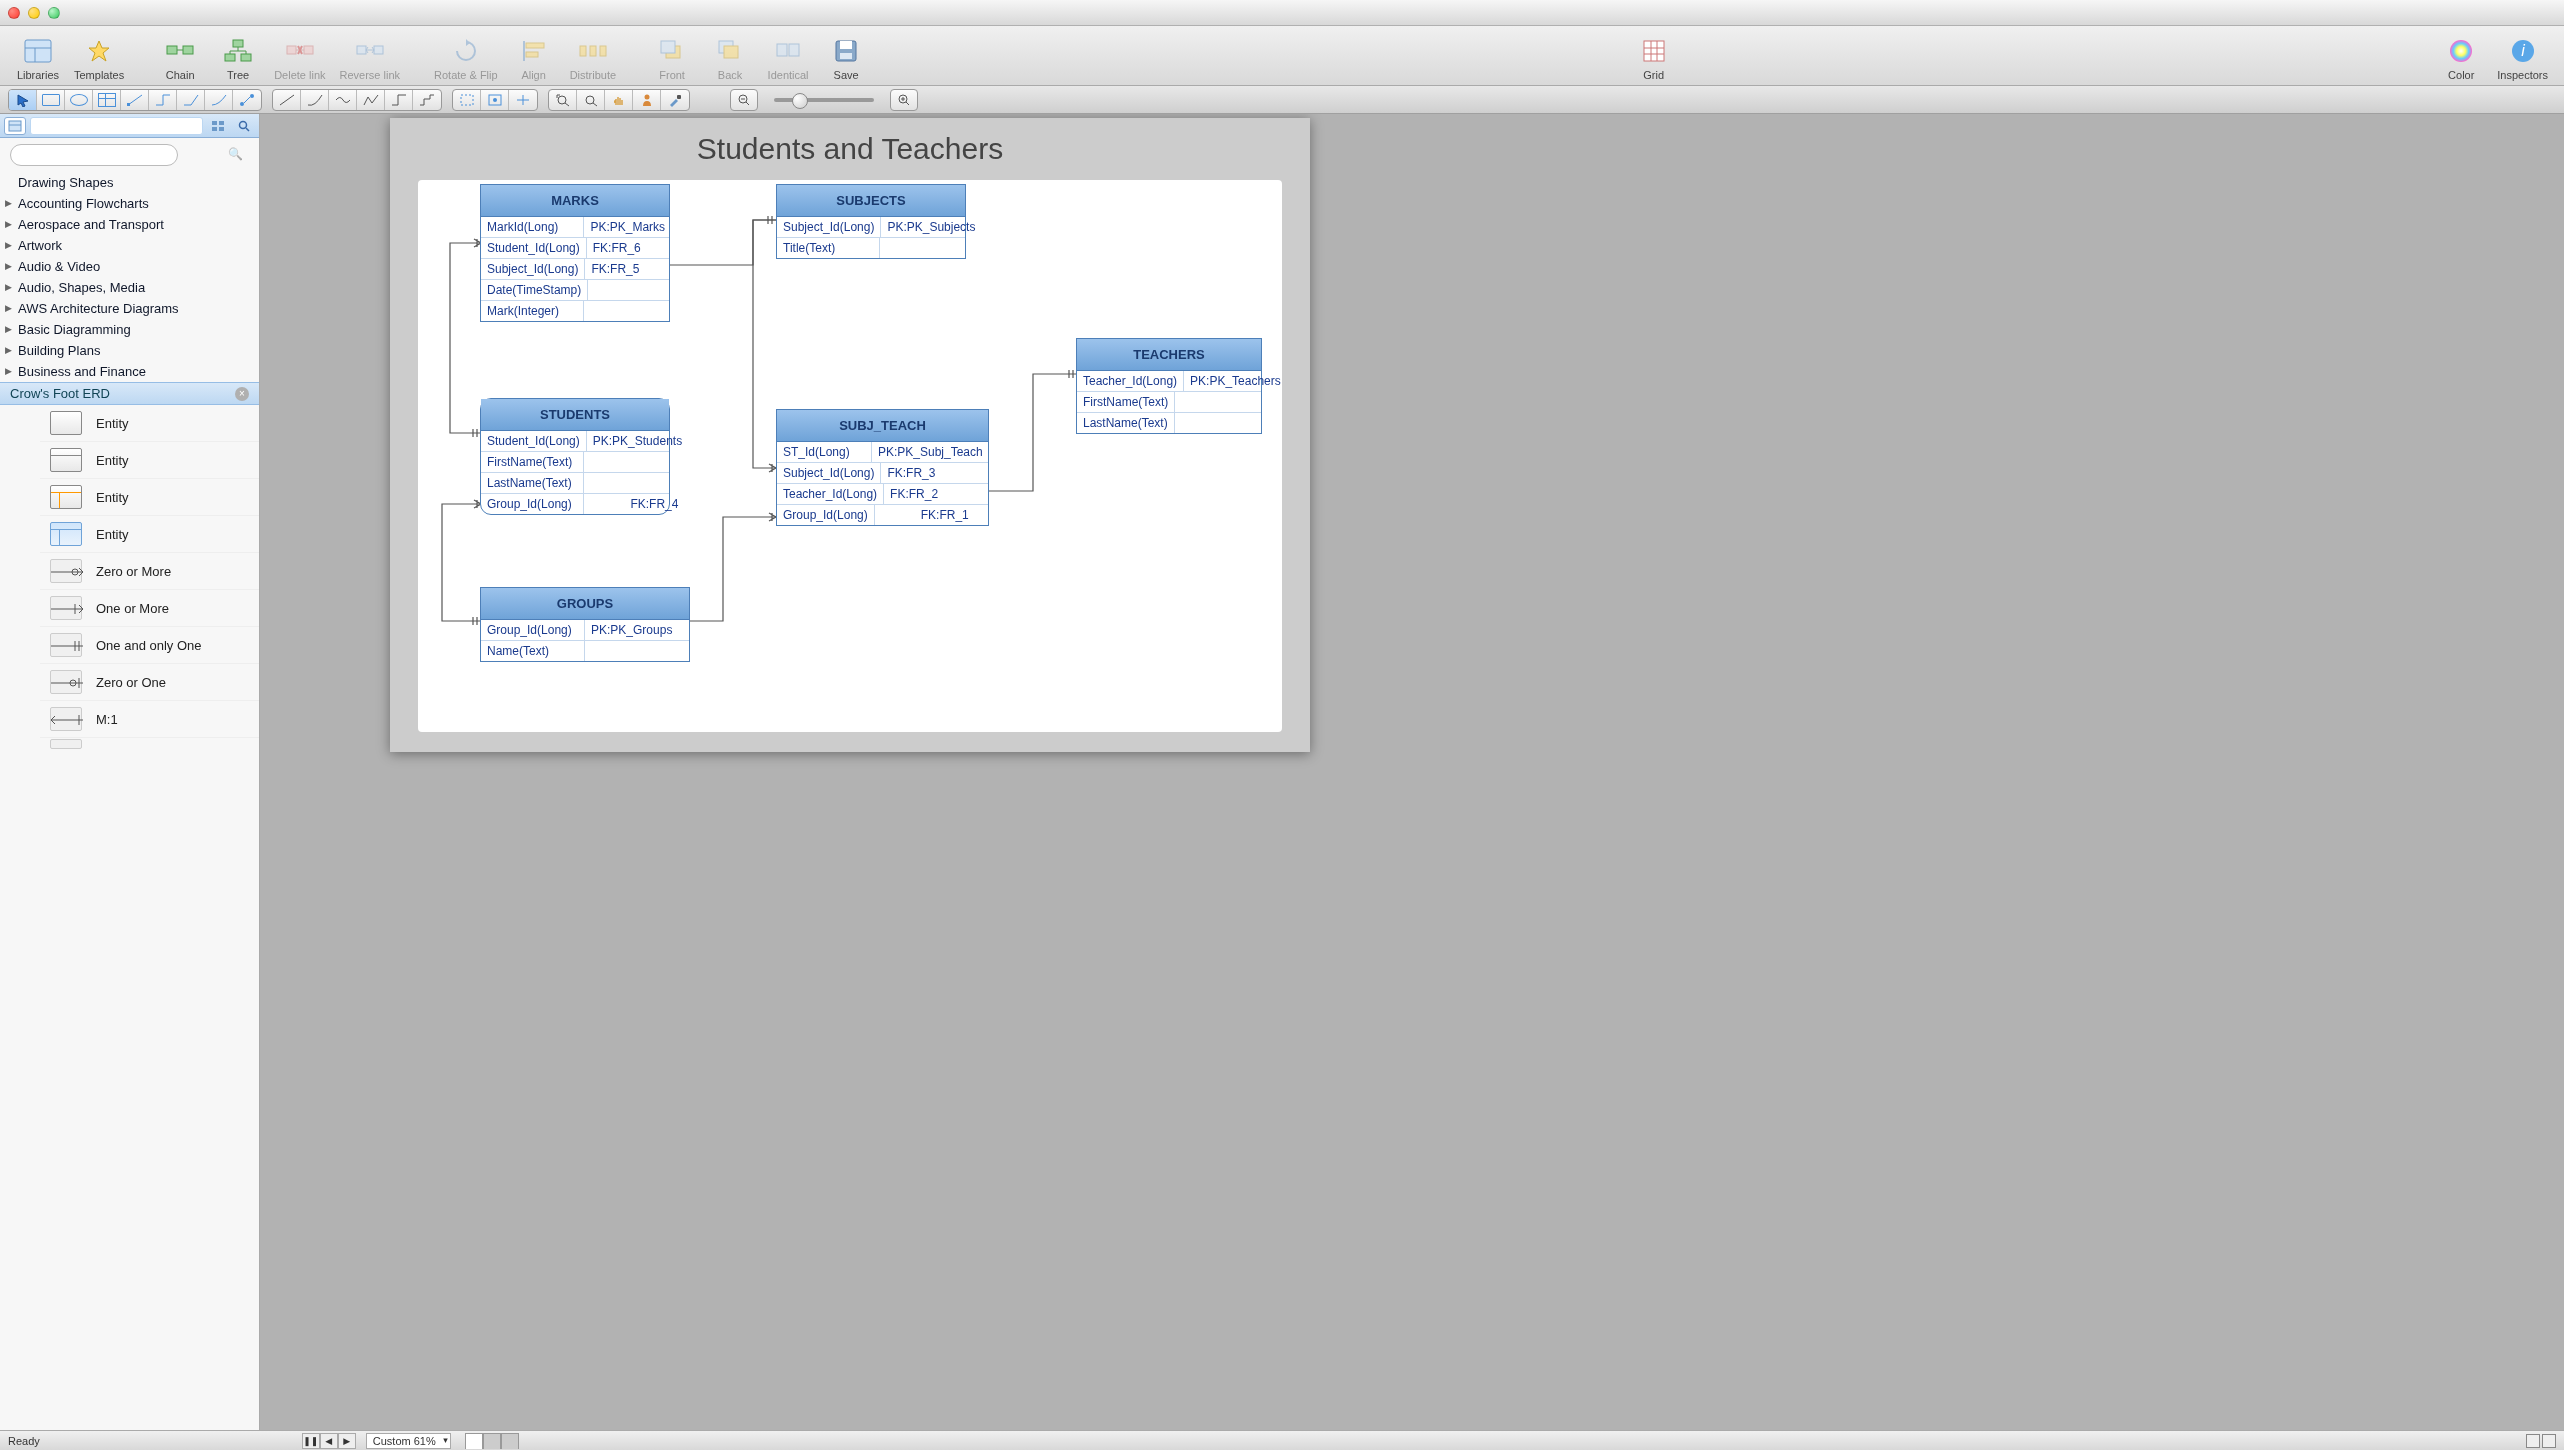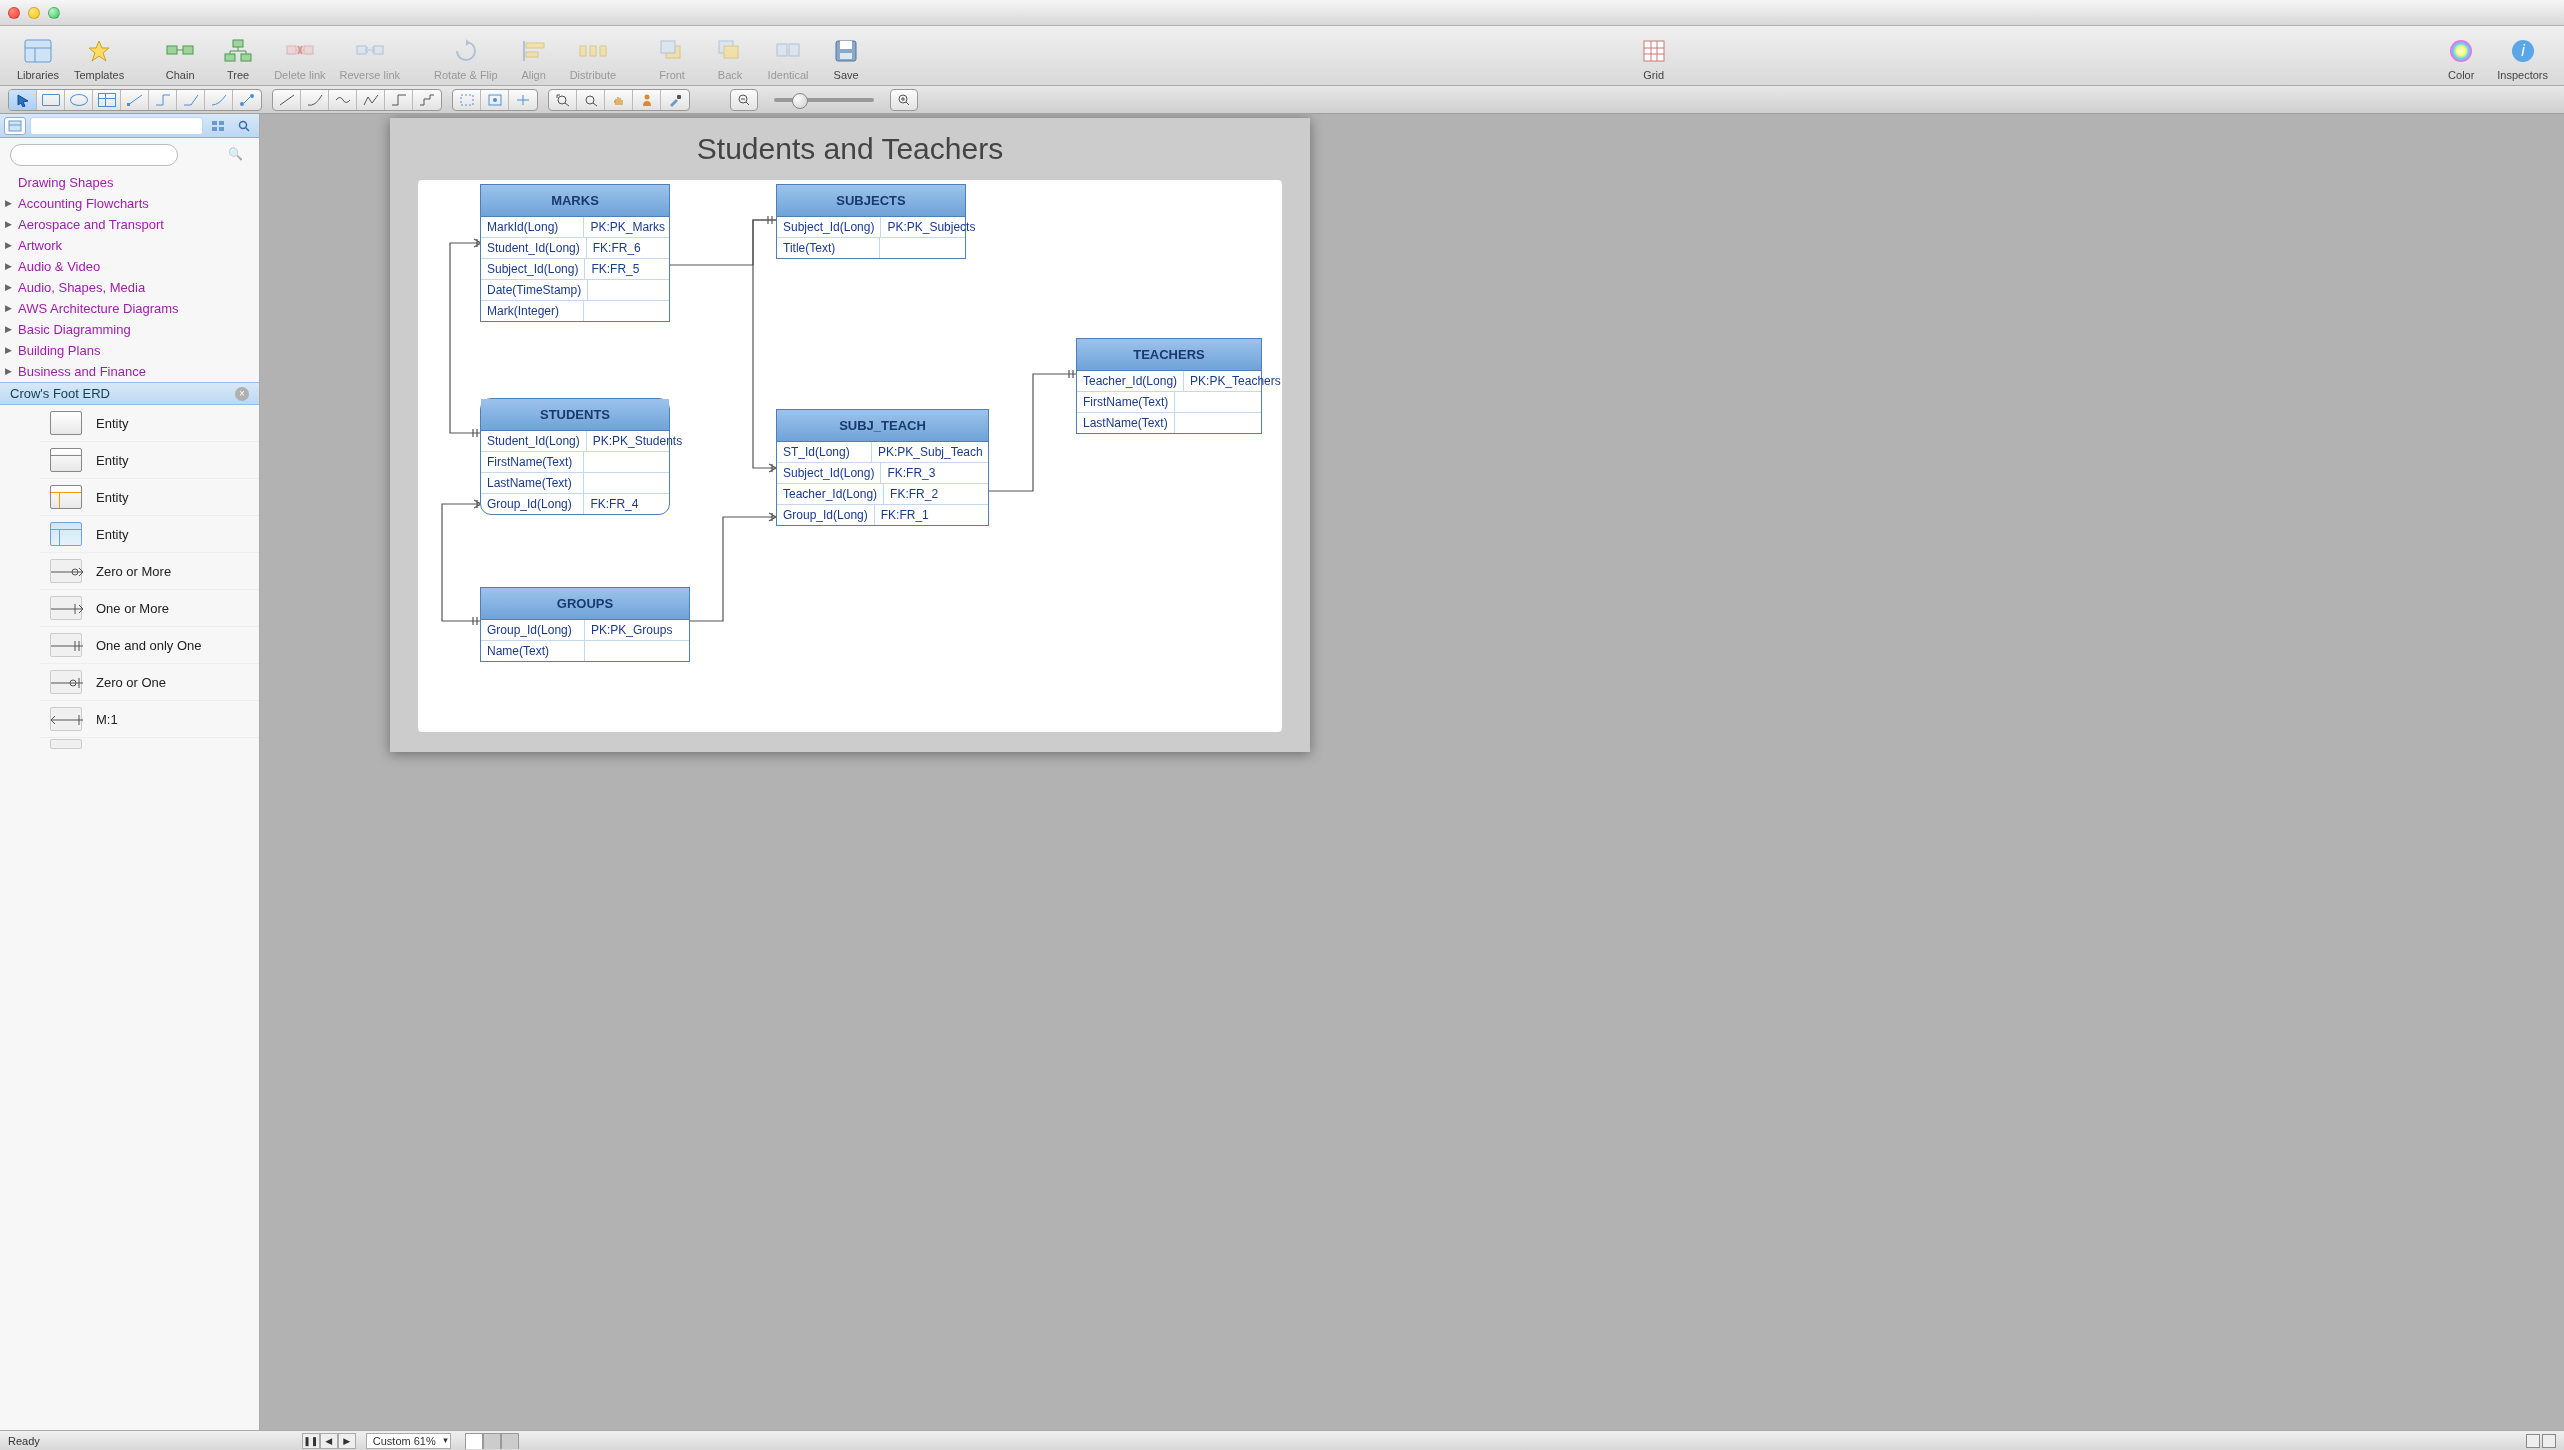--- a/index.html
+++ b/index.html
@@ -38,21 +38,21 @@
 .side-tabs { height:24px; background:linear-gradient(#d8e8f8,#bcd7f2); border-bottom:1px solid #8aaed6; display:flex; align-items:center; padding:0 4px; gap:4px;}
 .side-tabs .stab { width:22px; height:18px; display:flex; align-items:center; justify-content:center; border:1px solid transparent; border-radius:3px;}
 .side-tabs .stab.active{background:#fff; border-color:#8aaed6;}
 .side-tabs input { flex:1; height:18px; border:1px solid #bcd7f2; border-radius:3px; font-size:11px; padding:0 4px; background:#fff;}
 .side-search { padding:6px 10px; display:flex;}
 .side-search input { flex:1; height:22px; border:1px solid #bbb; border-radius:11px; padding:0 22px 0 10px; font-size:12px; background:#fff;}
 .side-search-wrap{position:relative; flex:1;}
 .side-search-wrap::after{content:'🔍'; position:absolute; right:6px; top:3px; font-size:12px; opacity:.5;}
 
 .cat-list { overflow-y:auto; font-size:13px;}
-.cat-item { padding:3px 10px 3px 18px; color:#a21caf; cursor:pointer; position:relative;}
+.cat-item { padding:3px 10px 3px 18px; color:#0f172a; cursor:pointer; position:relative;}
 .cat-item.has-arrow::before { content:'▶'; position:absolute; left:5px; top:5px; font-size:9px; color:#666;}
 .cat-header { padding:3px 10px; background:linear-gradient(#d8e8f8,#bdd8f2); border-top:1px solid #96bde5; border-bottom:1px solid #96bde5; font-size:13px; color:#145; display:flex; align-items:center; justify-content:space-between;}
 .cat-close{width:14px;height:14px;border-radius:50%;background:#b0b0b0;color:#fff;font-size:10px;display:flex;align-items:center;justify-content:center;}
 
 .shape-list { overflow-y:auto;margin-left:40px; }
 .shape-row { display:flex; align-items:center; padding:6px 10px; gap:14px; border-bottom:1px solid #eee; font-size:13px; color:#222; cursor:grab;}
 .shape-thumb { width:32px; height:24px; background:linear-gradient(#fff,#e8e8e8); border:1px solid #888; border-radius:2px; position:relative; flex-shrink:0;}
 .shape-thumb.ent2::after{content:'';position:absolute;top:6px;left:0;right:0;height:1px;background:#888;}
 .shape-thumb.ent3::before{content:'';position:absolute;top:6px;left:0;right:0;height:1px;background:#f90;}
 .shape-thumb.ent3::after{content:'';position:absolute;top:6px;left:8px;bottom:0;width:1px;background:#f90;}
@@ -65,21 +65,21 @@
 
 .canvas-area { flex:1; background:#b2b2b2; position:relative; overflow:auto;}
 .page { position:absolute; left:130px; top:4px; width:920px; height:634px; background:#cccccc; box-shadow:0 2px 12px rgba(0,0,0,.4);}
 .page-inner{position:absolute; left:28px; right:28px; top:62px; bottom:20px; background:#fff; border-radius:4px;}
 .page-title { position:absolute; top:14px; left:0; right:0; text-align:center; font-size:30px; color:#444; font-weight:400;}
 
 .erd { position:absolute; inset:0;}
 .entity { position:absolute; border:1px solid #4d7fb8; font-size:12px; background:#fff;}
 .entity .hdr { background:linear-gradient(#9cc3ec,#6fa3d8); color:#1a3a6e; text-align:center; font-weight:bold; padding:8px 0; border-bottom:1px solid #4d7fb8; font-size:13px;}
 .entity .row { display:flex; border-bottom:1px solid #c5d7ec;}
-.entity .row:last-child{border-bottom:none;}
+.entity .row:last-child{border-bottom:none;gap:40px;}
 .entity .c1 { flex:0 0 55%; padding:3px 6px; border-right:1px solid #c5d7ec; color:#1a3a8e;}
 .entity .c2 { flex:1; padding:3px 6px; color:#1a3a8e;}
 .rel-line { stroke:#555; stroke-width:1.2; fill:none;}
 .page svg.rels{position:absolute; inset:0; pointer-events:none;}
 
 
 .statusbar { height:20px; background:linear-gradient(#f0f0f0,#d8d8d8); border-top:1px solid #aaa; display:flex; align-items:center; font-size:11px; color:#333; padding:0 8px; gap:10px;}
 .statusbar .pager{display:flex; gap:0; margin-left:252px;}
 .statusbar .pg-btn{width:18px;height:16px;border:1px solid #aaa;background:#eee;display:flex;align-items:center;justify-content:center;font-size:9px;}
 .statusbar .zoom-box{border:1px solid #aaa;padding:1px 14px 1px 6px;background:#fff;position:relative;}

